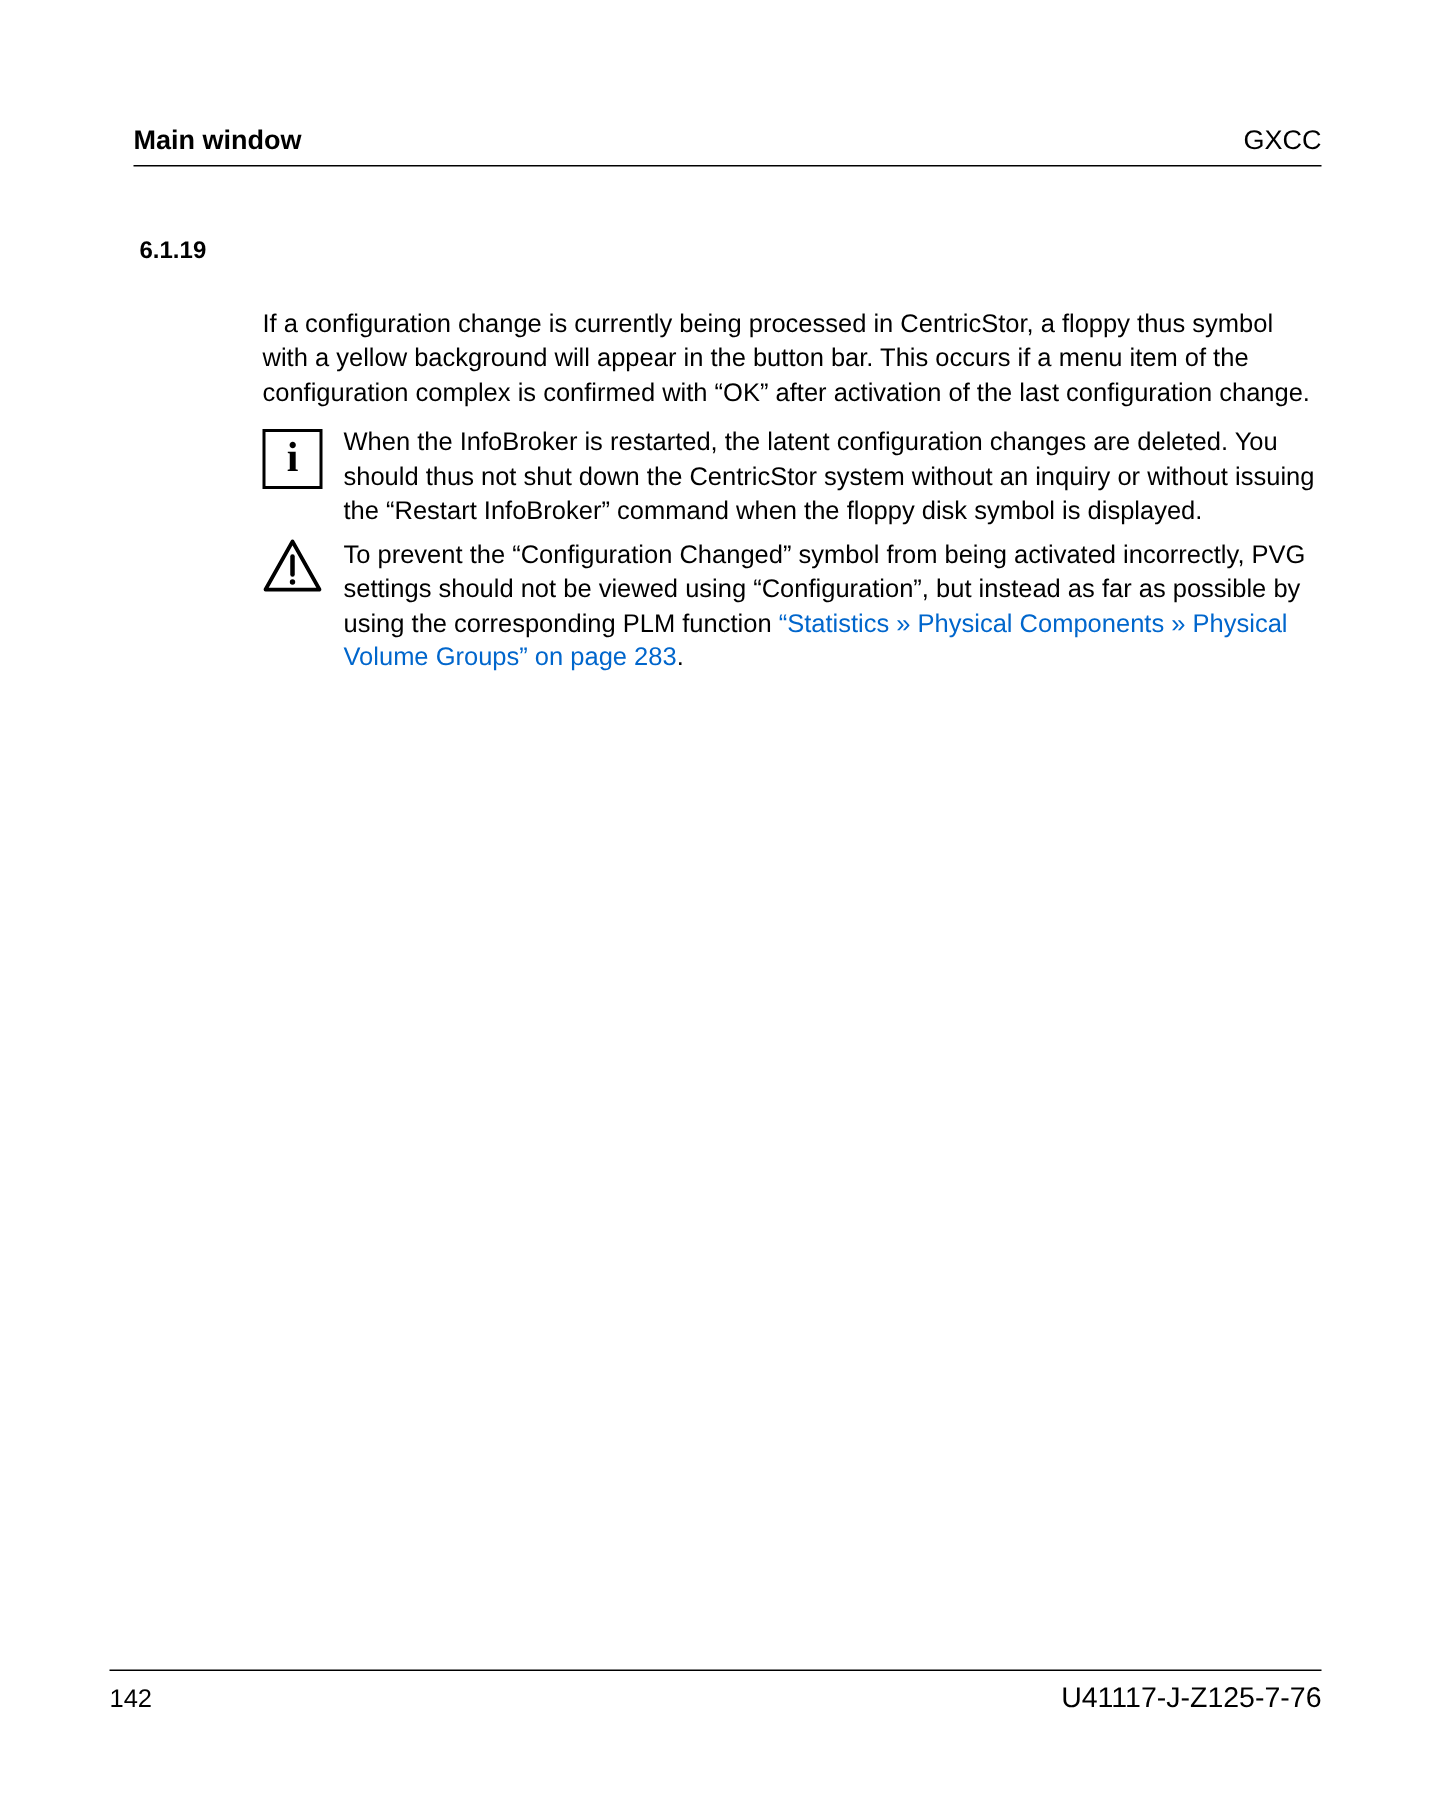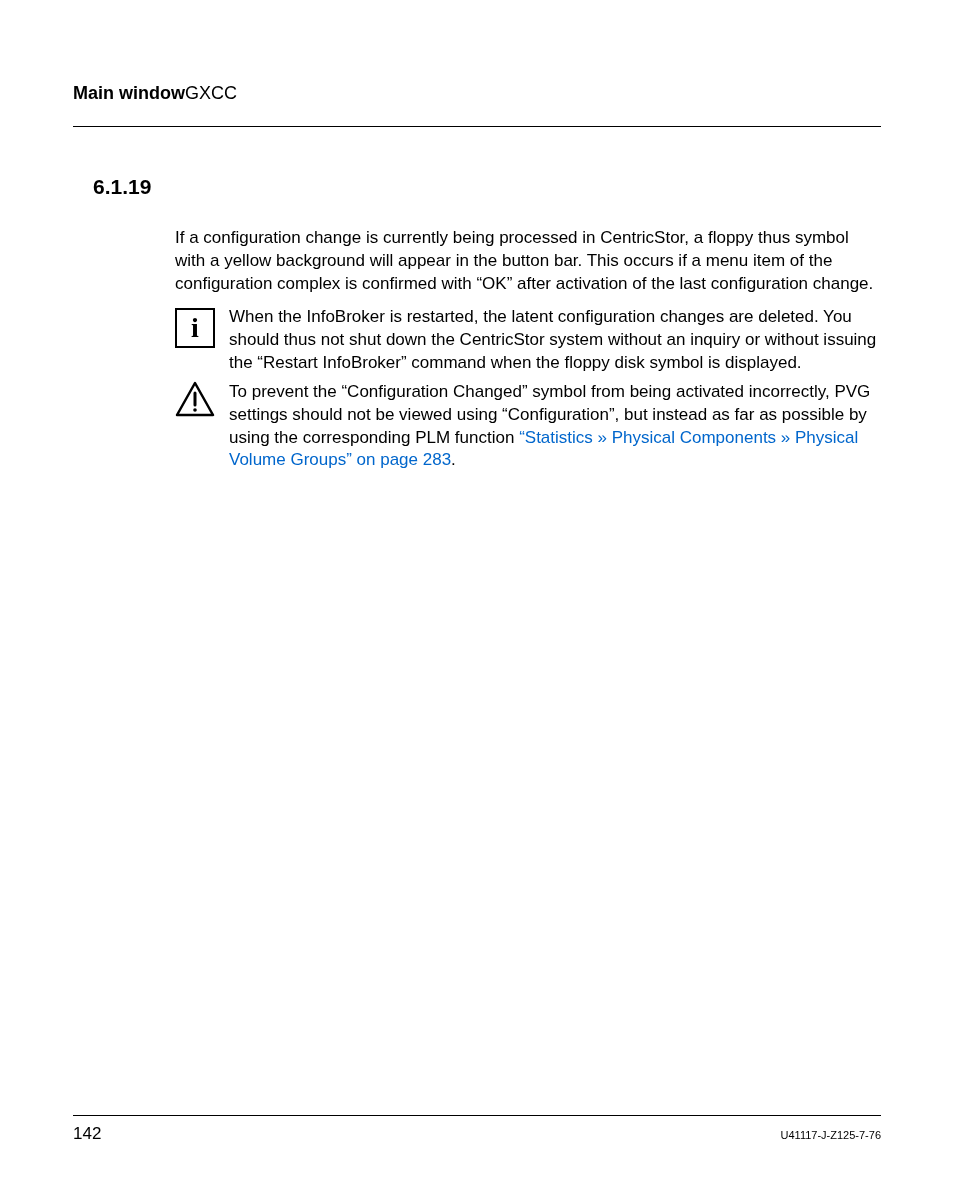--- a/index.html
+++ b/index.html
@@ -11,40 +11,42 @@
       width: 954px;
       height: 1204px;
       background: #ffffff;
       font-family: Arial, Helvetica, sans-serif;
       color: #000000;
       position: relative;
       padding: 83px 73px 60px 73px;
     }
     .header-row {
       display: flex;
+      justify-content: space-between;
       align-items: baseline;
       border-bottom: 1.5px solid #000;
-      padding-bottom: 22px;
+      padding-bottom: 6px;
       margin-bottom: 48px;
+      margin-left: 16px;
     }
     .header-left {
       font-weight: bold;
       font-size: 18px;
     }
     .header-right {
       font-size: 18px;
     }
     .section-heading {
       display: flex;
       margin-left: 20px;
       margin-bottom: 28px;
     }
     .section-number {
       font-weight: bold;
-      font-size: 21px;
+      font-size: 16px;
       margin-right: 24px;
     }
     .section-title {
       font-weight: bold;
       font-size: 20px;
     }
     .body-text {
       margin-left: 102px;
       font-size: 17px;
       line-height: 1.35;
@@ -99,21 +101,21 @@
       padding-top: 8px;
       display: flex;
       justify-content: space-between;
       align-items: baseline;
       text-align: center;
     }
     .page-number {
       font-size: 17px;
     }
     .doc-id {
-      font-size: 11px;
+      font-size: 19px;
     }
   </style>
 </head>
 <body>
 
 <div class="header-row">
   <span class="header-left">Main window</span>
   <span class="header-right">GXCC</span>
 </div>
 

